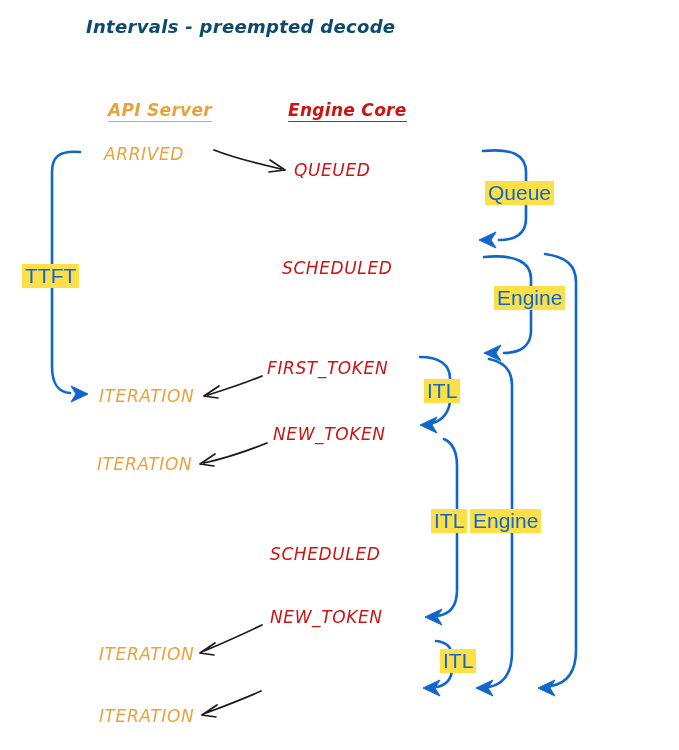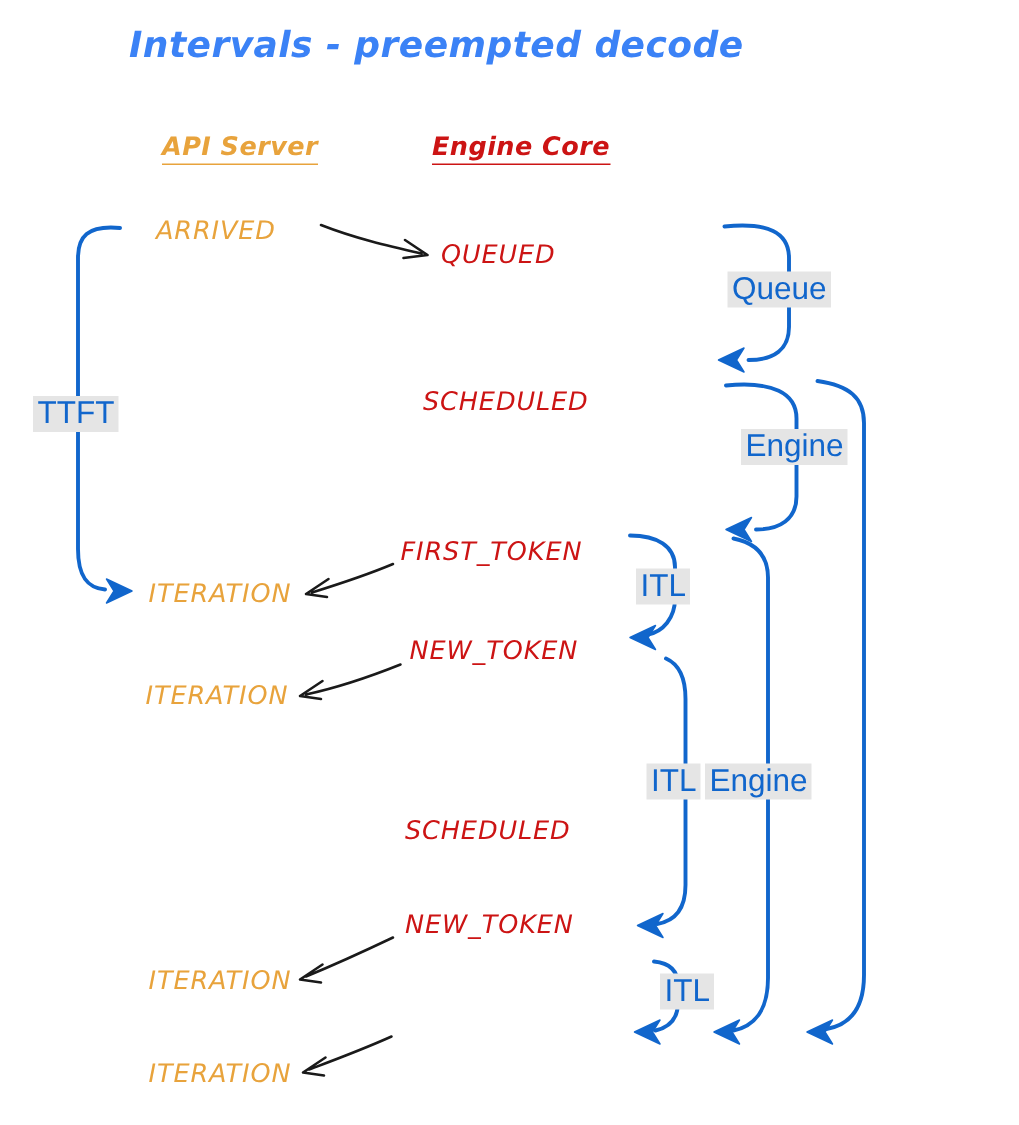--- a/index.html
+++ b/index.html
@@ -16,38 +16,39 @@
     font-family:"DejaVu Sans", sans-serif;
     overflow:hidden;
   }
   svg.lines{position:absolute;left:0;top:0;width:679px;height:750px;z-index:1;}
   .blue-line{fill:none;stroke:var(--blue);stroke-width:2.6;stroke-linecap:round;stroke-linejoin:round;}
   .blue-head{fill:var(--blue);stroke:var(--blue);stroke-width:1;stroke-linejoin:round;}
   .black-line{fill:none;stroke:var(--ink);stroke-width:1.7;stroke-linecap:round;stroke-linejoin:round;}
   .lbl{position:absolute;z-index:2;white-space:nowrap;}
   .title{
     left:86px;top:16px;
-    font-size:24px;font-weight:bold;font-style:italic;
-    color:#3b82f6;letter-spacing:0.3px;
+    font-size:18px;font-weight:bold;font-style:italic;
+    color:#0c4a6e;letter-spacing:0.3px;
   }
   .col-header{
     font-size:17px;font-style:italic;font-weight:bold;
     padding-bottom:1px;border-bottom:1.6px solid currentColor;
     letter-spacing:0.3px;
+    margin-top:12px;
   }
   .event{
     font-size:17px;font-style:italic;
     letter-spacing:0.6px;
   }
   .api{color:var(--api-color);}
   .engine{color:var(--engine-color);}
   .interval{
     font-family:"Liberation Sans", sans-serif;
     font-size:21px;color:var(--blue);
-    background:#e5e5e5;padding:0 3px;
+    background:#fde047;padding:0 3px;
   }
 </style>
 </head>
 <body>
 
 <div class="canvas">
 
   <svg class="lines" viewBox="0 0 679 750">
 
     <path class="black-line" d="M 214 150 C 237 159 259 164 281 169 M 285 170 L 270 160 M 285 170 L 269 172"></path>

